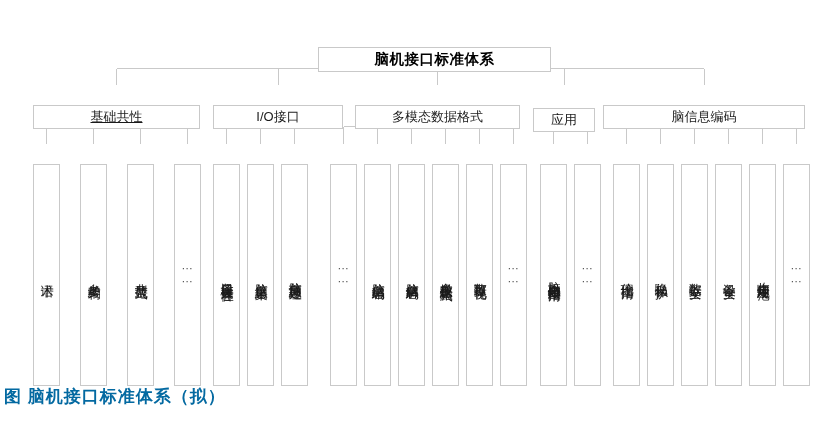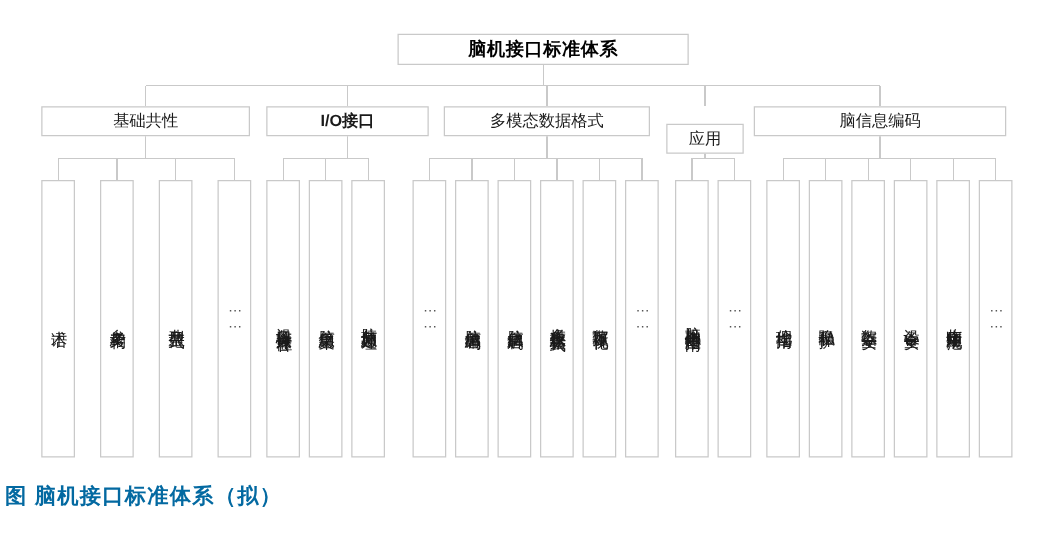--- a/index.html
+++ b/index.html
@@ -29,20 +29,21 @@
   }
   .node {
     position: absolute;
     box-sizing: border-box;
     border: 1px solid #c9c9c9;
     background: #ffffff;
     display: flex;
     align-items: center;
     justify-content: center;
     text-align: center;
+    margin-top: 20px;
   }
   .node.root {
     font-size: 14.5px;
     font-weight: bold;
     letter-spacing: 0.5px;
     color: #000000;
   }
   .node.level2 {
     font-size: 13px;
     color: #1a1a1a;
@@ -121,36 +122,36 @@
         <line x1="762.5" y1="126.5" x2="762.5" y2="144"></line>
         <line x1="796.5" y1="126.5" x2="796.5" y2="144"></line>
         <line x1="626.5" y1="126.5" x2="796.5" y2="126.5"></line>
       </g>
   </svg>
 
   <div id="nodes-layer">
       <div class="node root" style="left: 318px; top: 27px; width: 233px; height: 25px;">
         <span>脑机接口标准体系</span>
       </div>
-      <div class="node level2" style="left: 33px; top: 85px; width: 167px; height: 24px;">
+      <div class="node level2" style="left: 33px; top: 85px; width: 167px; height: 24px; text-decoration: underline;">
         <span>基础共性</span>
       </div>
       <div class="node leaf" style="left: 33px; top: 144px; width: 27px; height: 222px;">
         <span class="vtext">术语</span>
       </div>
       <div class="node leaf" style="left: 80px; top: 144px; width: 27px; height: 222px;">
         <span class="vtext">参考架构</span>
       </div>
       <div class="node leaf" style="left: 127px; top: 144px; width: 27px; height: 222px;">
         <span class="vtext">典型范式</span>
       </div>
       <div class="node leaf dots" style="left: 174px; top: 144px; width: 27px; height: 222px;">
         <span class="vtext">⋯⋯</span>
       </div>
-      <div class="node level2" style="left: 213px; top: 85px; width: 130px; height: 24px; font-weight: bold;">
+      <div class="node level2" style="left: 213px; top: 85px; width: 130px; height: 24px;">
         <span>I/O接口</span>
       </div>
       <div class="node leaf" style="left: 213px; top: 144px; width: 27px; height: 222px;">
         <span class="vtext">设备接口兼容性</span>
       </div>
       <div class="node leaf" style="left: 247px; top: 144px; width: 27px; height: 222px;">
         <span class="vtext">脑信息采集</span>
       </div>
       <div class="node leaf" style="left: 281px; top: 144px; width: 27px; height: 222px;">
         <span class="vtext">脑信息预处理</span>
@@ -169,21 +170,21 @@
       </div>
       <div class="node leaf" style="left: 432px; top: 144px; width: 27px; height: 222px;">
         <span class="vtext">多模态数据格式</span>
       </div>
       <div class="node leaf" style="left: 466px; top: 144px; width: 27px; height: 222px;">
         <span class="vtext">数据可视化</span>
       </div>
       <div class="node leaf dots" style="left: 500px; top: 144px; width: 27px; height: 222px;">
         <span class="vtext">⋯⋯</span>
       </div>
-      <div class="node level2" style="left: 533px; top: 99px; width: 62px; height: 24px;">
+      <div class="node level2" style="left: 533px; top: 88px; width: 62px; height: 24px;">
         <span>应用</span>
       </div>
       <div class="node leaf" style="left: 540px; top: 144px; width: 27px; height: 222px;">
         <span class="vtext">脑机融合应用指南</span>
       </div>
       <div class="node leaf dots" style="left: 574px; top: 144px; width: 27px; height: 222px;">
         <span class="vtext">⋯⋯</span>
       </div>
       <div class="node level2" style="left: 603px; top: 85px; width: 202px; height: 24px;">
         <span>脑信息编码</span>

